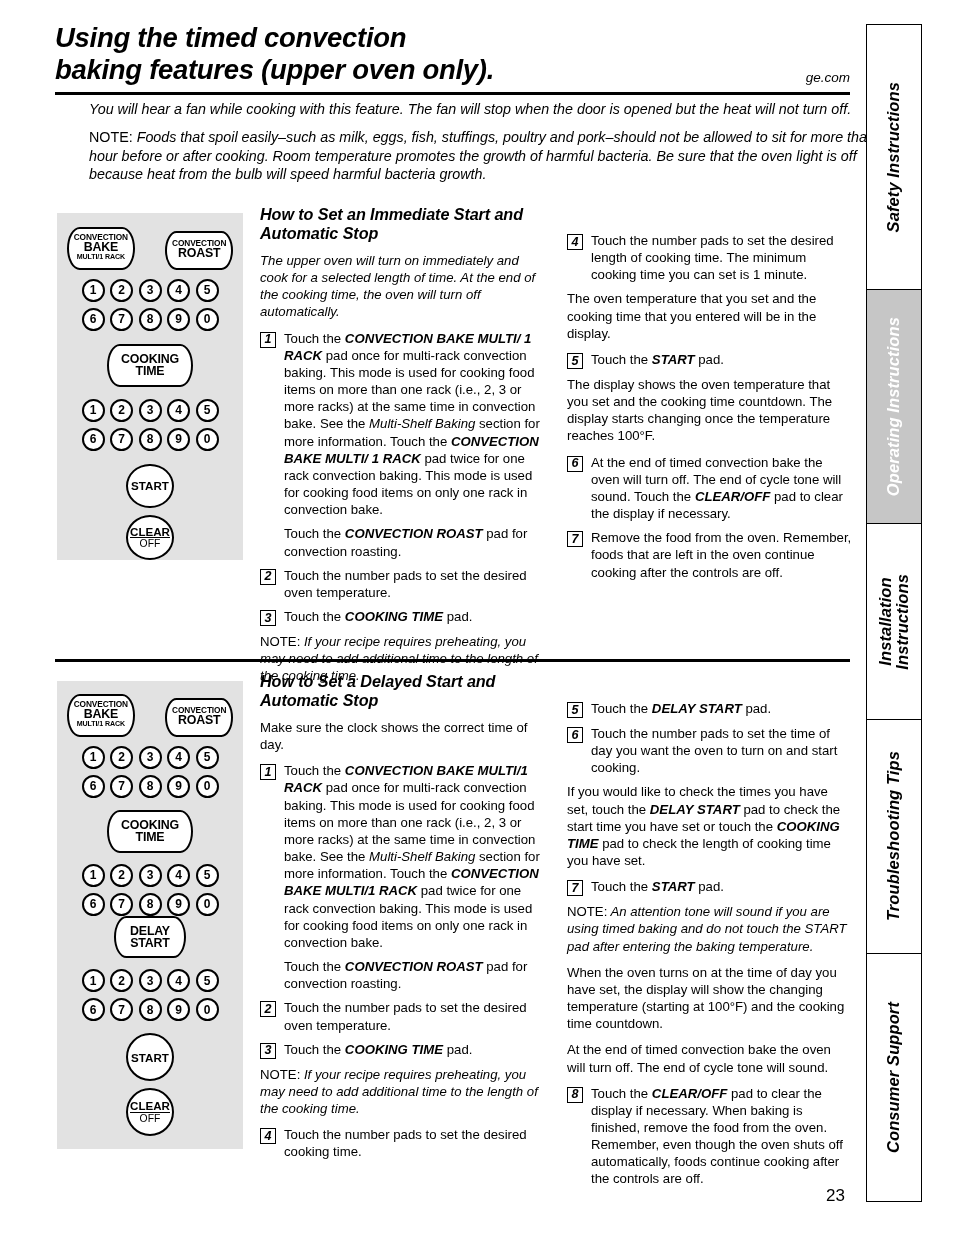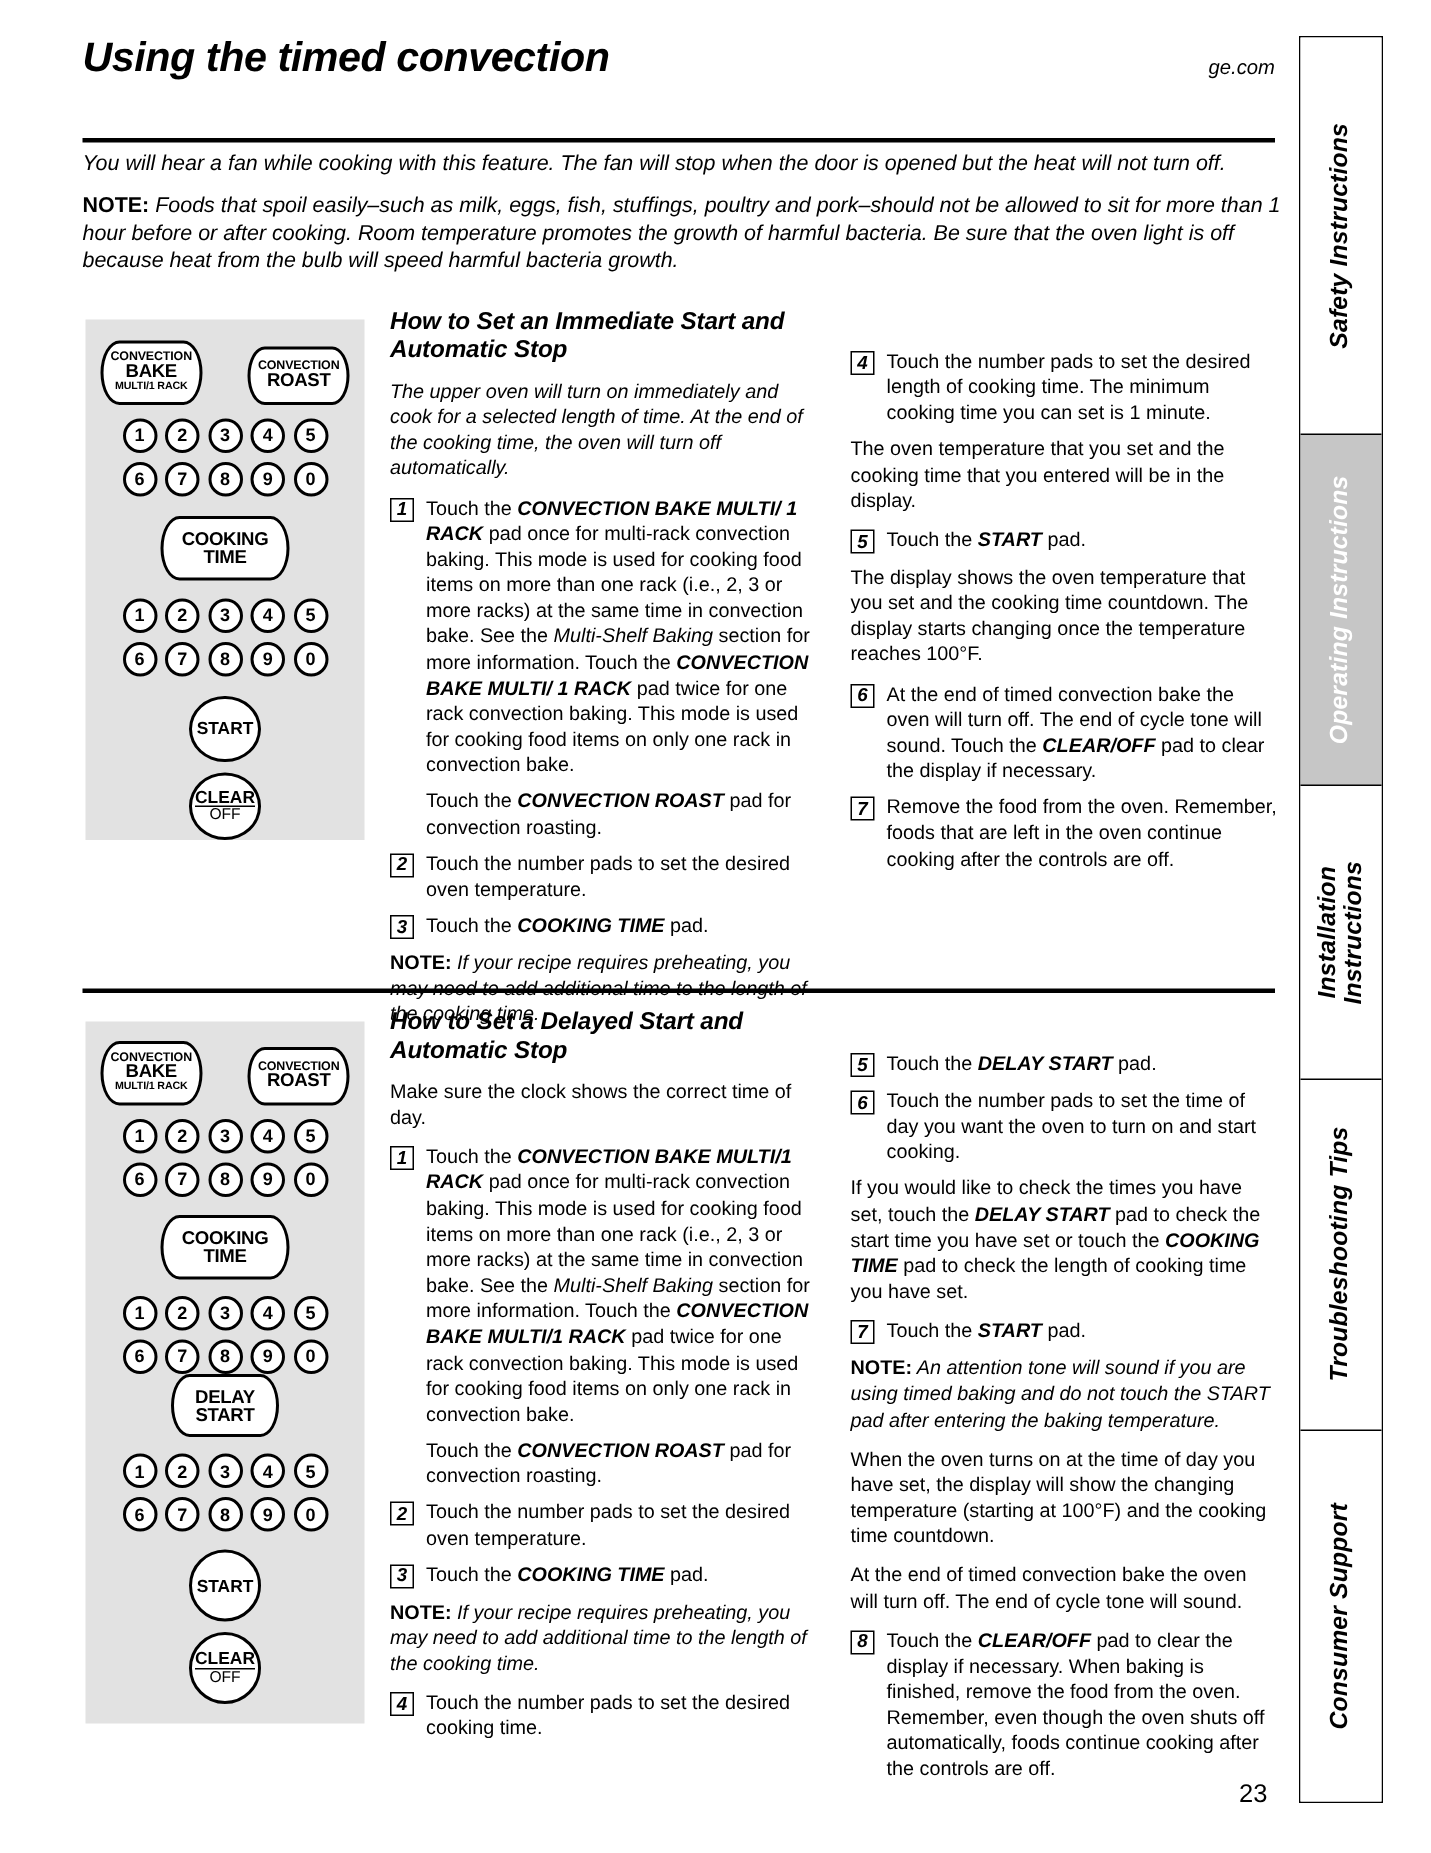--- a/index.html
+++ b/index.html
@@ -86,21 +86,21 @@
   .intro {
     position: absolute;
     left: 55px;
     width: 800px;
     font-style: italic;
     font-size: 14.3px;
     line-height: 1.29;
   }
   .intro p { margin-bottom: 10px; }
   .intro p:last-child { margin-bottom: 0; }
-  .nb { font-weight: bold; font-style: normal; }
+  .nb { font-weight: normal; font-style: normal; }
 
   
   .divider {
     position: absolute;
     left: 55px;
     width: 795px;
     border-top: 3.2px solid #000;
   }
 
   
@@ -245,26 +245,27 @@
   }
 </style>
 </head>
 <body>
 
 <div class="page">
 
   <div class="header">
     <div class="header-title">
       <span>Using the timed convection</span><br>
+      <span>baking features (upper oven only).</span>
     </div>
     <div class="ge-com">ge.com</div>
   </div>
   <div class="rule-thick" style="top:92px;"></div>
 
-  <div class="intro" style="top:100px;">
+  <div class="intro" style="top:100px;margin-left:34px;">
     <p>You will hear a fan while cooking with this feature. The fan will stop when the door is opened but the heat will not turn off.</p>
     <p><span class="nb">NOTE:</span><span> Foods that spoil easily–such as milk, eggs, fish, stuffings, poultry and pork–should not be allowed to sit for more than 1 hour before or after cooking. Room temperature promotes the growth of harmful bacteria. Be sure that the oven light is off because heat from the bulb will speed harmful bacteria growth.</span></p>
   </div>
 
   <div class="panel" style="left:57px; top:213px; width:186px; height:347px; padding-top:14px;">
     <div class="pad-row-top">
       <div class="fn-pad">
         <div class="l1 sc">CONVECTION</div>
         <div class="l2">BAKE</div>
         <div class="l3">MULTI/1 RACK</div>

